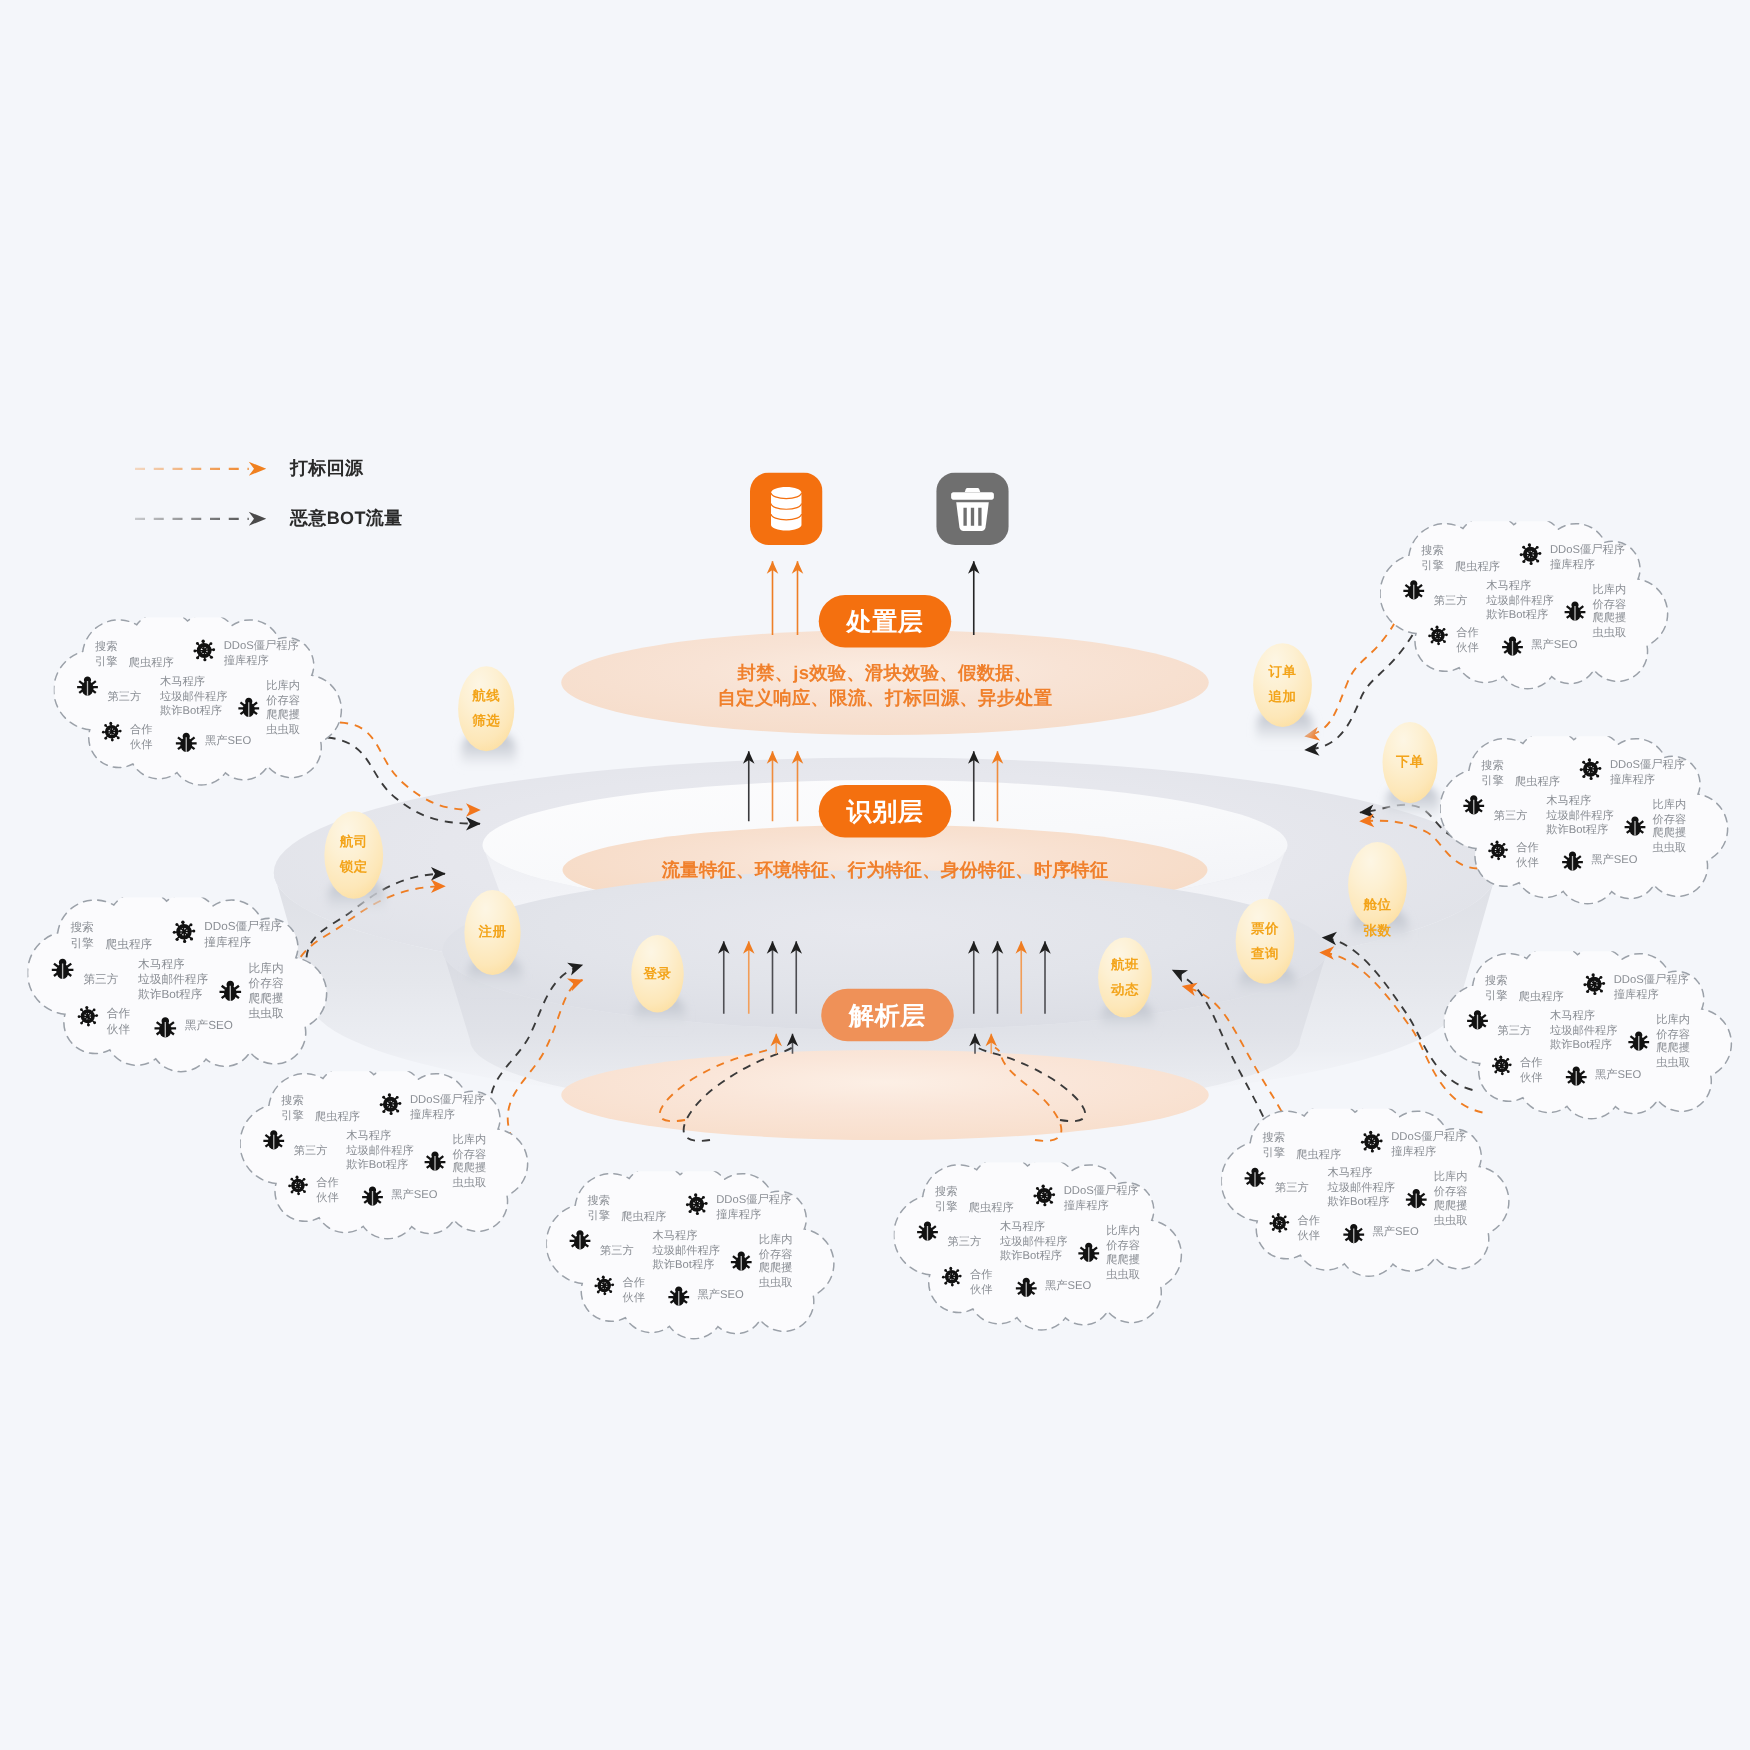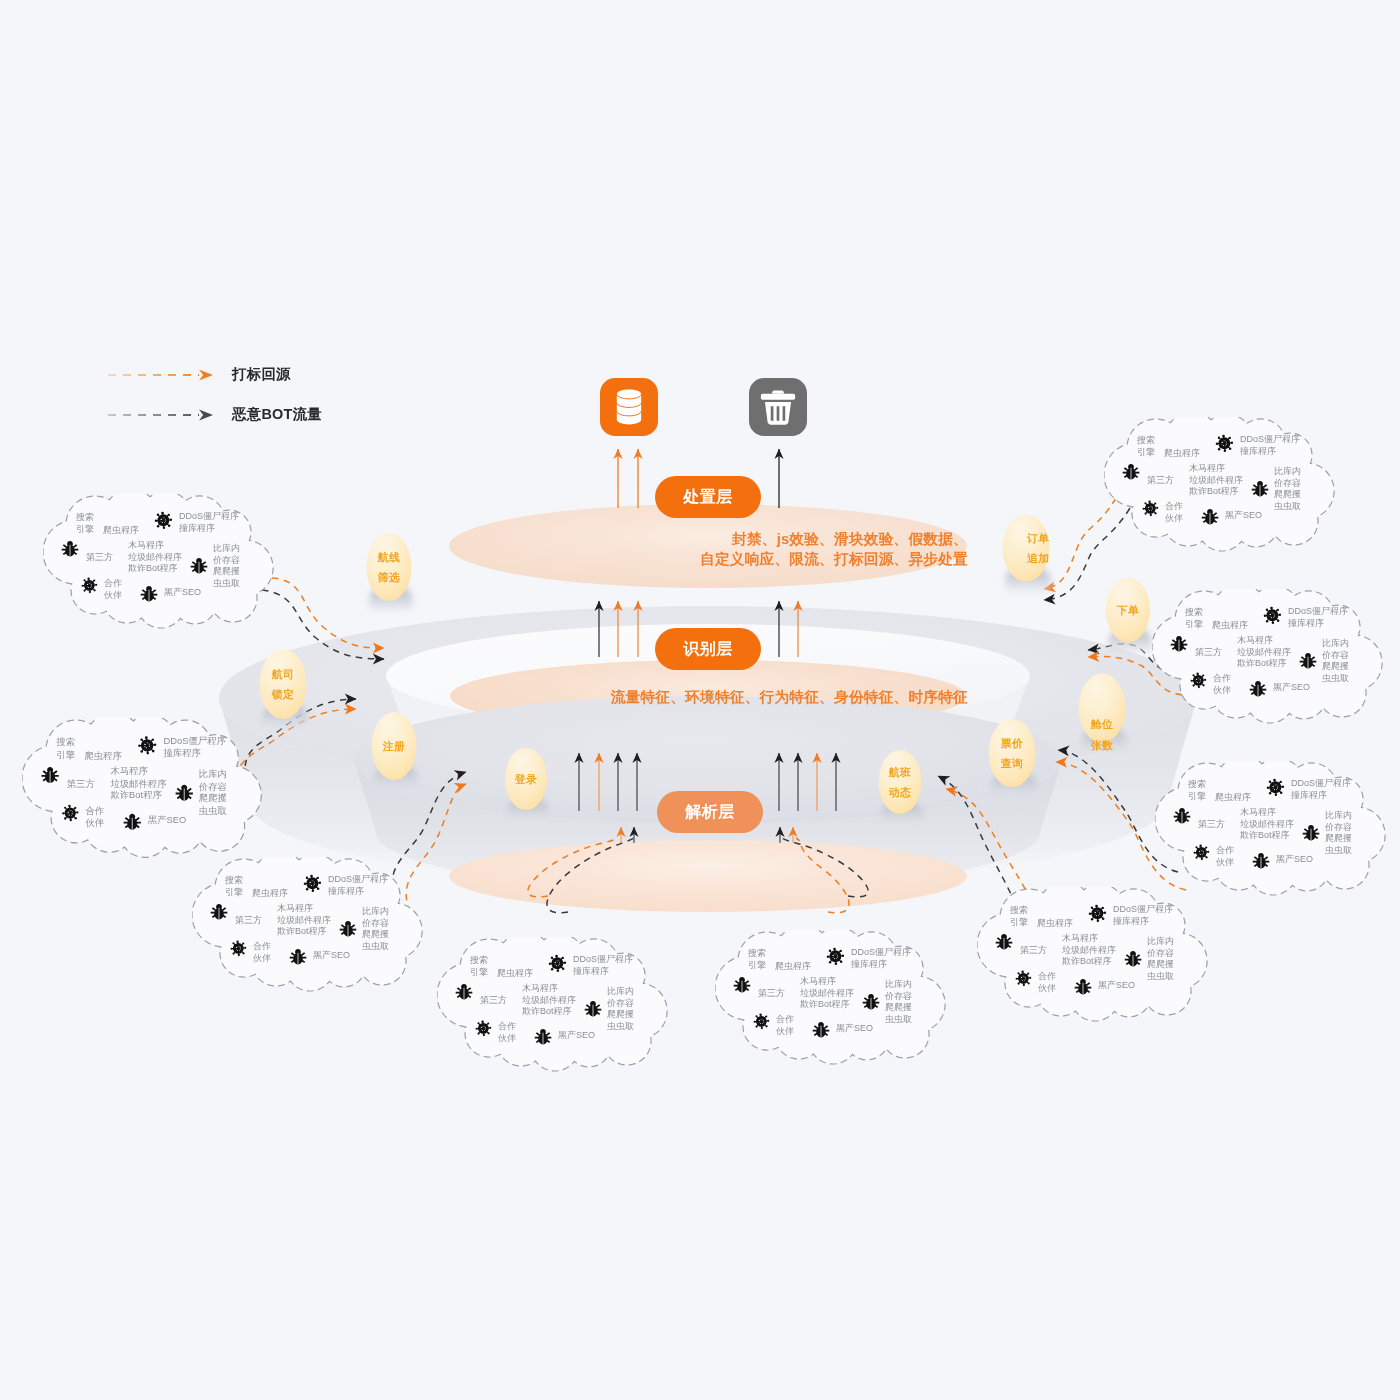--- a/index.html
+++ b/index.html
@@ -6,22 +6,22 @@
 html,body{margin:0;padding:0;}
 body{width:1400px;height:1400px;background:#f4f6fa;overflow:hidden;
      font-family:"Liberation Sans",sans-serif;-webkit-font-smoothing:antialiased;}
 #stage{position:relative;width:1400px;height:1400px;}
 #scene{position:absolute;left:0;top:0;}
 #legend{position:absolute;left:107px;top:355px;}
 .leg-row{position:relative;height:40px;}
 .leg-row svg{position:absolute;left:0;top:12px;}
 .leg-text{position:absolute;left:125px;top:10px;font-size:14.4px;font-weight:700;color:#2a2a2a;letter-spacing:0.3px;white-space:nowrap;}
 .badge{position:absolute;border-radius:26px;display:flex;align-items:center;justify-content:center;
-       color:#fff;font-size:16px;font-weight:700;letter-spacing:0.5px;}
-.layer-txt{position:absolute;text-align:right;color:#f0802c;font-size:14.7px;font-weight:700;line-height:20px;letter-spacing:0.2px;}
+       color:#fff;font-size:20px;font-weight:700;letter-spacing:0.5px;}
+.layer-txt{position:absolute;text-align:center;color:#f0802c;font-size:14.7px;font-weight:700;line-height:20px;letter-spacing:0.2px;}
 .chip{position:absolute;display:flex;flex-direction:column;align-items:center;justify-content:center;
       color:#f3a41a;font-weight:700;font-size:10.8px;line-height:20.5px;letter-spacing:0.5px;text-align:center;}
 .cloud{position:absolute;width:238px;height:140px;transform-origin:0 0;}
 .cloud-bg{position:absolute;left:0;top:0;}
 .ct{position:absolute;color:#8a8e94;font-size:9px;line-height:11.6px;white-space:nowrap;font-weight:400;}
 .ci{position:absolute;line-height:0;}
 .ci svg{display:block;}
 </style>
 </head>
 <body>
@@ -1348,21 +1348,21 @@
       <div>票价</div>
       <div>查询</div>
     </div>
     <div class="chip" style="left:1078.5px;top:714px;width:47.0px;height:41.0px;">
       <div>舱位</div>
       <div>张数</div>
     </div>
     <div class="chip" style="left:1106.0px;top:599.8px;width:44.0px;height:20.5px;">
       <div>下单</div>
     </div>
-    <div class="chip" style="left:1002.5px;top:527.5px;width:47.0px;height:41.0px;align-items:flex-end;">
+    <div class="chip" style="left:1002.5px;top:527.5px;width:47.0px;height:41.0px;">
       <div>订单</div>
       <div>追加</div>
     </div>
     <div style="position:absolute;left:600px;top:378px;"><svg viewBox="0 0 100 100" width="58" height="58">
         <rect x="0" y="0" width="100" height="100" rx="26" fill="#f4700f"></rect>
         <g fill="#fff">
           <path d="M50 20c-11.6 0-21 3.6-21 8v44c0 4.4 9.4 8 21 8s21-3.6 21-8V28c0-4.4-9.4-8-21-8z"></path>
         </g>
         <g fill="none" stroke="#f4700f" stroke-width="1.7">
           <path d="M29 28c0 4.4 9.4 8 21 8s21-3.6 21-8"></path>

